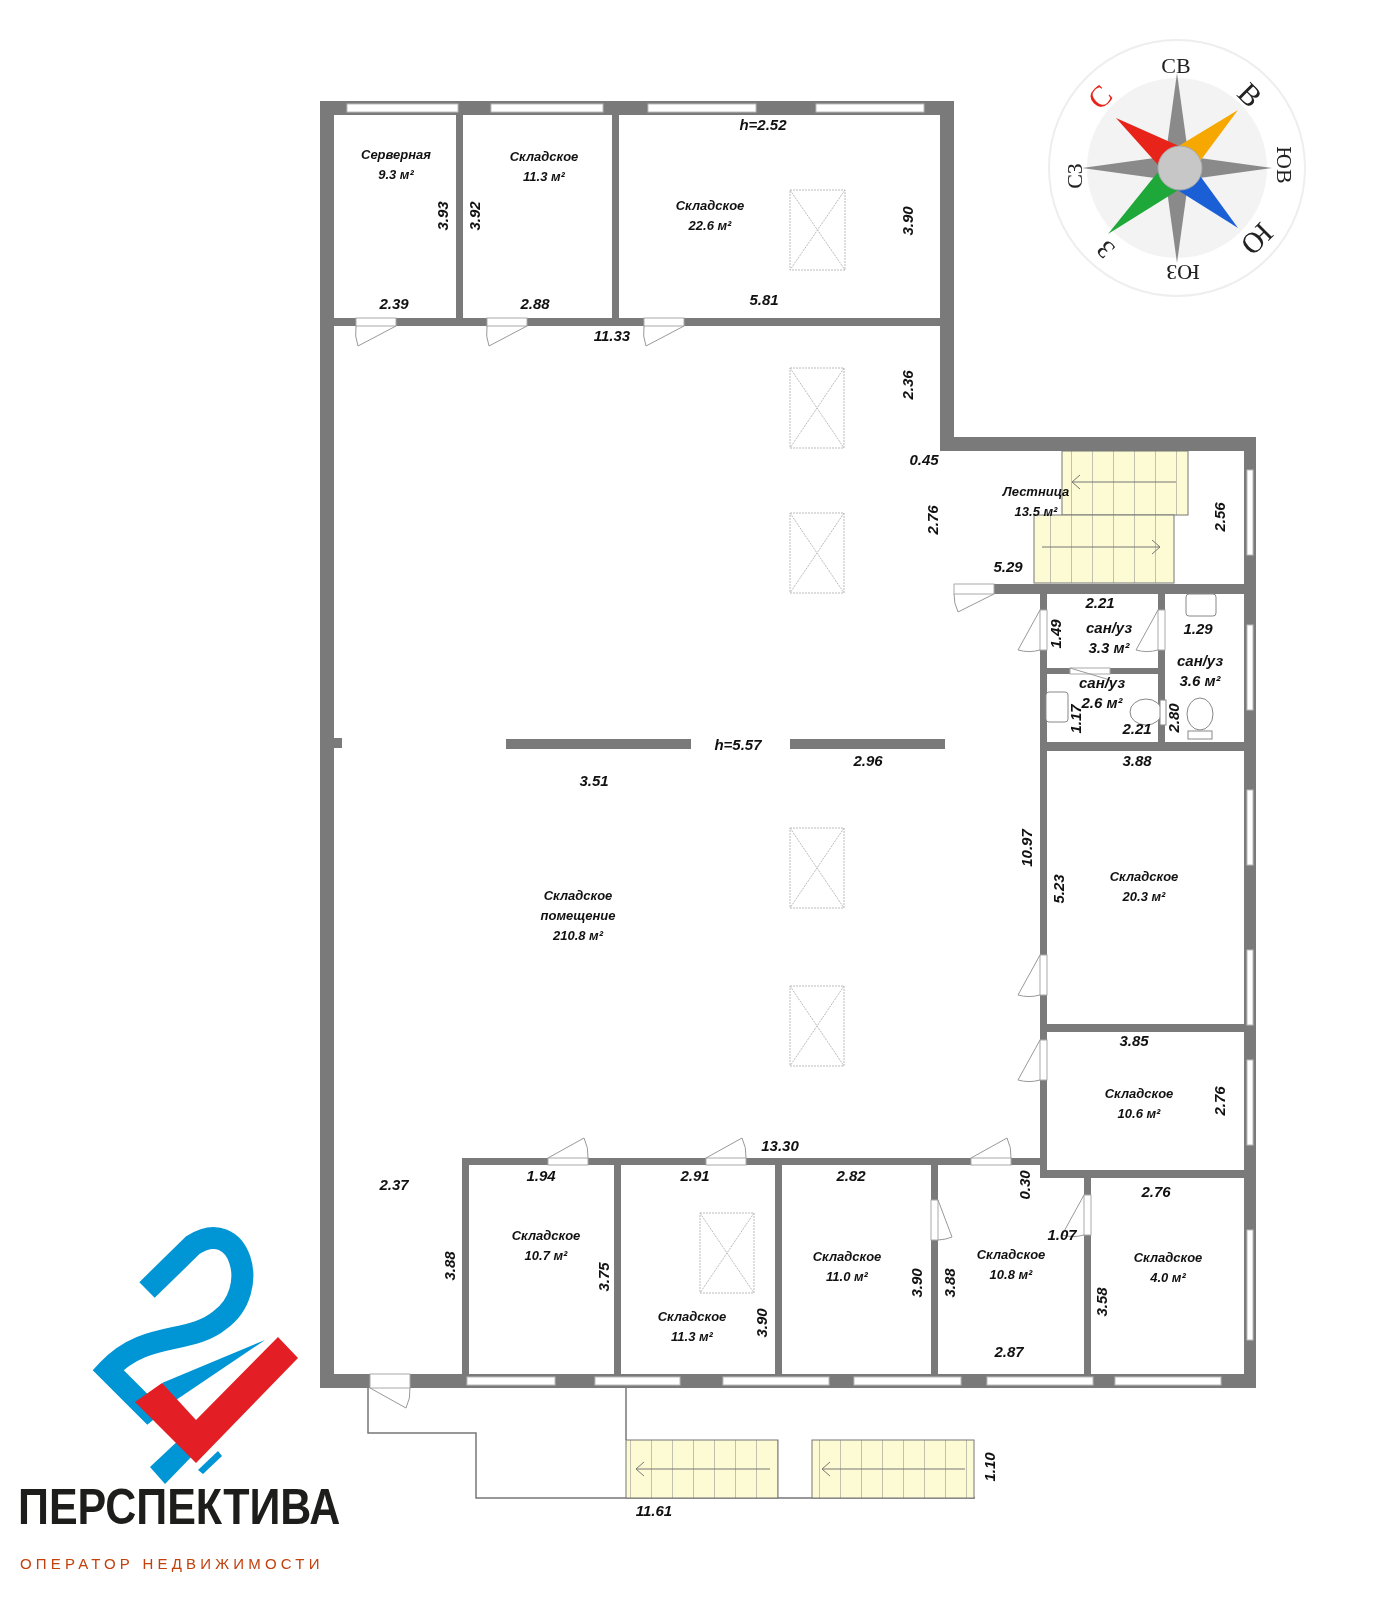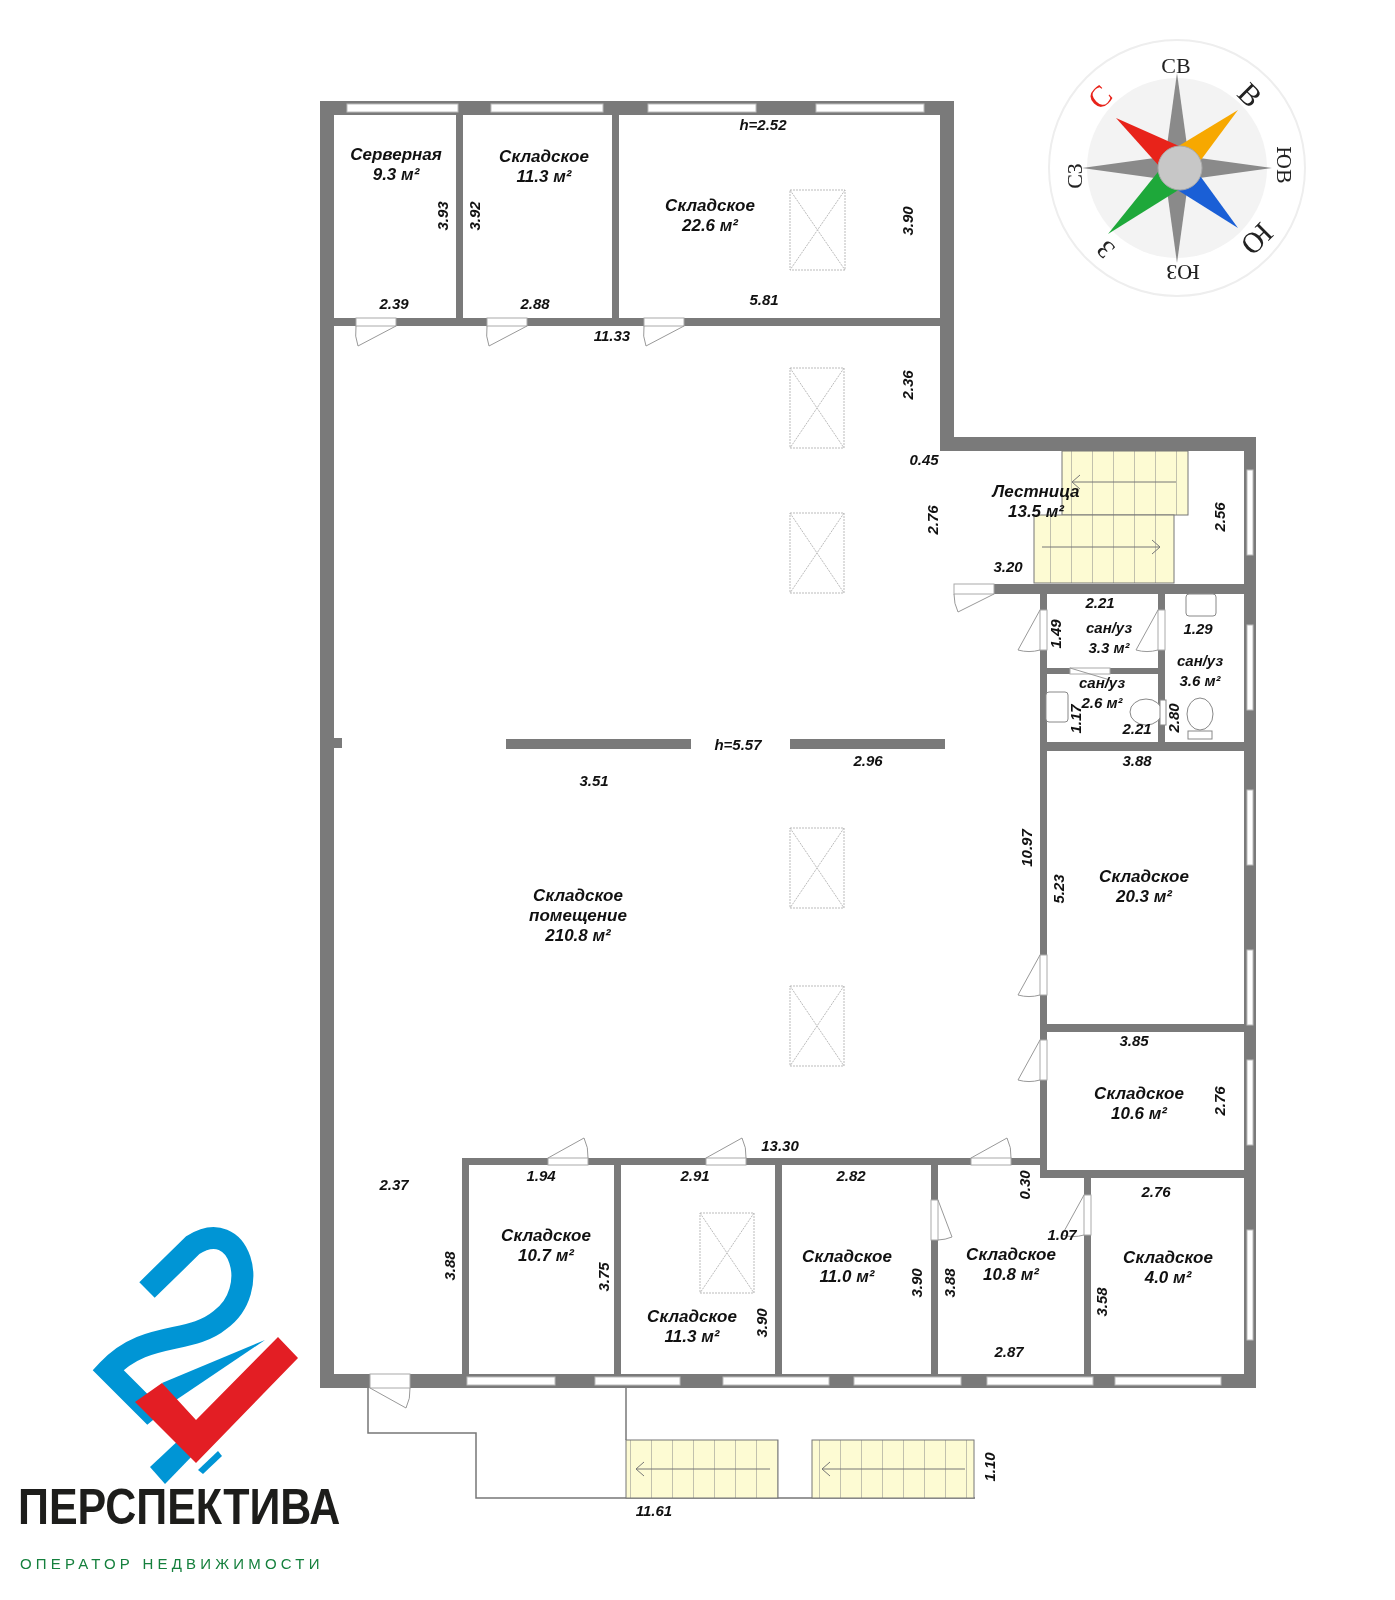--- a/index.html
+++ b/index.html
@@ -1,25 +1,25 @@
 <!DOCTYPE html>
 <html><head>
 <meta charset="utf-8">
 <style>
   html,body{margin:0;padding:0;background:#fff;}
   body{width:1395px;height:1600px;position:relative;overflow:hidden;font-family:"Liberation Sans",sans-serif;}
   #plan{position:absolute;left:0;top:0;width:1395px;height:1600px;}
   .lbl{position:absolute;font-family:"Liberation Sans",sans-serif;font-weight:bold;font-style:italic;color:#111;text-align:center;white-space:nowrap;line-height:20px;}
-  .room{font-size:17px;transform:translate(-50%,0);}
+  .room{font-size:13px;transform:translate(-50%,0);}
   .room span{display:block;}
   .dim{font-size:15px;transform:translate(-50%,-50%);}
   .dim.v{transform:translate(-50%,-50%) rotate(-90deg);}
   .compass-lbl{position:absolute;font-family:"Liberation Serif",serif;font-size:22px;color:#222;transform:translate(-50%,-50%);}
   .logo-title{position:absolute;left:18px;top:1478px;font-family:"Liberation Sans",sans-serif;font-weight:bold;font-size:50px;letter-spacing:0px;color:#1d1d1b;transform:scaleX(0.86);transform-origin:left top;}
-  .logo-sub{position:absolute;left:20px;top:1555px;font-family:"Liberation Sans",sans-serif;font-size:15px;letter-spacing:4.2px;color:#15803d;}
+  .logo-sub{position:absolute;left:20px;top:1555px;font-family:"Liberation Sans",sans-serif;font-size:15px;letter-spacing:4.2px;color:#c2410c;}
 </style>
 </head>
 <body>
 
 <svg id="plan" viewBox="0 0 1395 1600" xmlns="http://www.w3.org/2000/svg">
   <defs>
     <pattern id="steps" width="21" height="100" patternUnits="userSpaceOnUse">
       <rect width="21" height="100" fill="#fdfbd3"></rect>
       <line x1="0" y1="0" x2="0" y2="100" stroke="#888" stroke-width="1"></line>
     </pattern>
@@ -252,21 +252,21 @@
 <div class="lbl dim" style="left:394px;top:304px;">2.39</div>
 <div class="lbl dim v" style="left:443px;top:216px;">3.93</div>
 <div class="lbl dim" style="left:535px;top:304px;">2.88</div>
 <div class="lbl dim v" style="left:475px;top:216px;">3.92</div>
 <div class="lbl dim" style="left:764px;top:300px;">5.81</div>
 <div class="lbl dim v" style="left:908px;top:221px;">3.90</div>
 <div class="lbl dim" style="left:612px;top:336px;">11.33</div>
 <div class="lbl dim v" style="left:908px;top:385px;">2.36</div>
 <div class="lbl dim" style="left:924px;top:460px;">0.45</div>
 <div class="lbl dim v" style="left:933px;top:520px;">2.76</div>
-<div class="lbl dim" style="left:1008px;top:567px;">3.20</div>
+<div class="lbl dim" style="left:1008px;top:567px;">5.29</div>
 <div class="lbl dim v" style="left:1220px;top:517px;">2.56</div>
 <div class="lbl dim" style="left:1100px;top:603px;">2.21</div>
 <div class="lbl dim v" style="left:1056px;top:634px;">1.49</div>
 <div class="lbl dim" style="left:1198px;top:629px;">1.29</div>
 <div class="lbl dim v" style="left:1076px;top:719px;">1.17</div>
 <div class="lbl dim" style="left:1137px;top:729px;">2.21</div>
 <div class="lbl dim v" style="left:1174px;top:718px;">2.80</div>
 <div class="lbl dim" style="left:594px;top:761px;margin-top:20px;">3.51</div>
 <div class="lbl dim" style="left:868px;top:761px;">2.96</div>
 <div class="lbl dim v" style="left:1027px;top:848px;">10.97</div>

